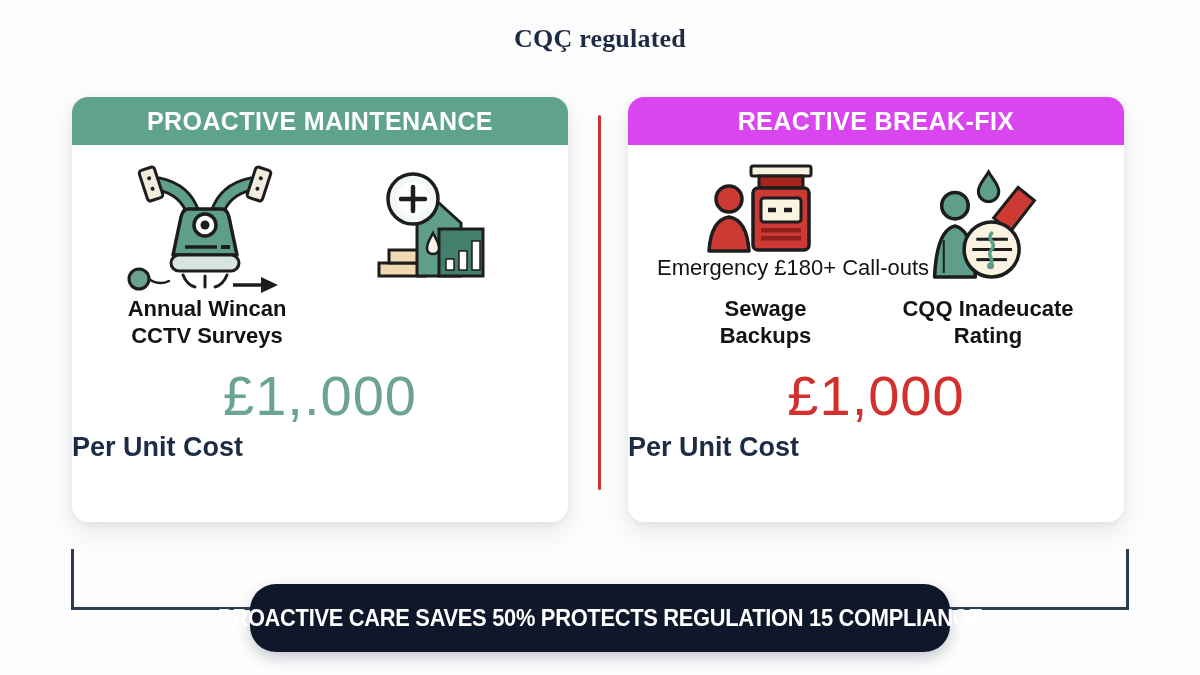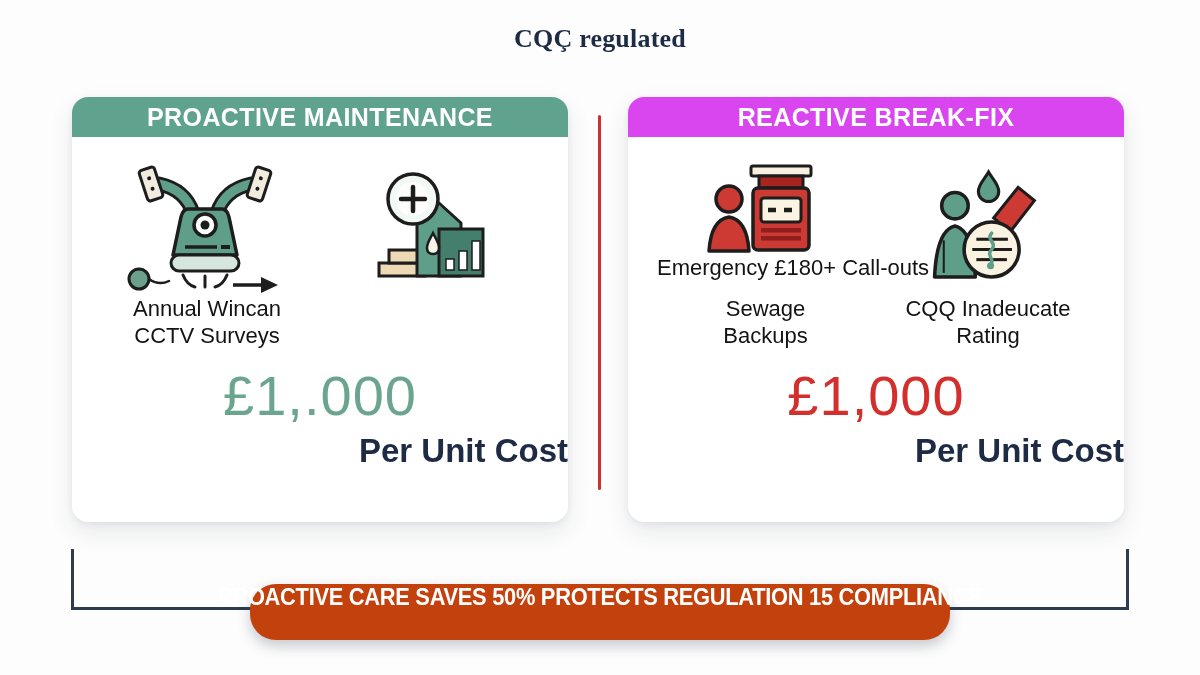--- a/index.html
+++ b/index.html
@@ -22,77 +22,77 @@
 
   .card {
     position: absolute; top: 97px; width: 496px; height: 425px;
     background: #ffffff; border-radius: 16px;
     box-shadow: 0 10px 24px rgba(40,50,70,0.10), 0 2px 6px rgba(40,50,70,0.07);
   }
   .card.left  { left: 72px; }
   .card.right { left: 628px; }
 
   .card-header {
-    position: absolute; top: 0; left: 0; width: 100%; height: 40px;
+    position: absolute; top: 0; left: 0; width: 100%; height: 48px;
     border-radius: 16px 16px 0 0;
     display: flex; align-items: center; justify-content: center;
     color: #ffffff; font-size: 25px; font-weight: 700; letter-spacing: 0.4px; text-align: right;
   }
   .card.left  .card-header { background: #5fa28d; }
   .card.right .card-header { background: #d946ef; }
 
   .card-body { position: absolute; top: 48px; left: 0; width: 100%; height: 377px; }
 
   .icon-box { position: absolute; }
 
   .item-label {
     position: absolute;
     text-align: center;
-    font-size: 22px; line-height: 1.24; font-weight: 400; color: #131313;
+    font-size: 22px; line-height: 1.24; font-weight: 700; color: #131313;
     white-space: pre-line;
   }
 
   .callout-line {
     position: absolute; top: 110px; left: 0; width: 330px;
     text-align: center;
     font-size: 22px; font-weight: 500; color: #131313;
     white-space: nowrap;
   }
 
   .price {
     position: absolute; top: 218px; left: 0; width: 100%;
     text-align: center;
     font-size: 56px; font-weight: 400; letter-spacing: 1px;
   }
   .price.green { color: #6ba58f; }
   .price.red   { color: #d32f2d; }
 
   .price-caption {
     position: absolute; top: 287px; left: 0; width: 100%;
-    text-align: right;
-    font-size: 33px; font-weight: 600; color: #1d2b45;
+    text-align: left;
+    font-size: 27px; font-weight: 600; color: #1d2b45;
   }
 
   .divider {
     position: absolute; left: 598px; top: 115px; width: 3px; height: 375px;
     background: #cc3230; border-radius: 2px;
   }
 
   .bracket-h {
     position: absolute; left: 71px; top: 607px; width: 1058px; height: 3px;
     background: #2e3c4f; z-index: 1;
   }
   .bracket-v { position: absolute; top: 549px; width: 3px; height: 61px; background: #2e3c4f; z-index: 1; }
   .bracket-v.left  { left: 71px; }
   .bracket-v.right { left: 1126px; }
 
   .banner-pill {
-    position: absolute; left: 250px; top: 584px; width: 700px; height: 56px;
-    background: #c2410c; border-radius: 26px; z-index: 2;
-    display: flex; align-items: flex-start; justify-content: center;
+    position: absolute; left: 250px; top: 584px; width: 700px; height: 68px;
+    background: #0f172a; border-radius: 26px; z-index: 2;
+    display: flex; align-items: center; justify-content: center;
     box-shadow: 0 6px 14px rgba(30,45,70,0.25);
   }
   .banner-pill span {
     color: #ffffff; font-weight: 700; font-size: 23px;
     letter-spacing: -0.3px; white-space: nowrap;
     transform: scaleX(0.95);
   }
 </style>
 </head>
 <body>

